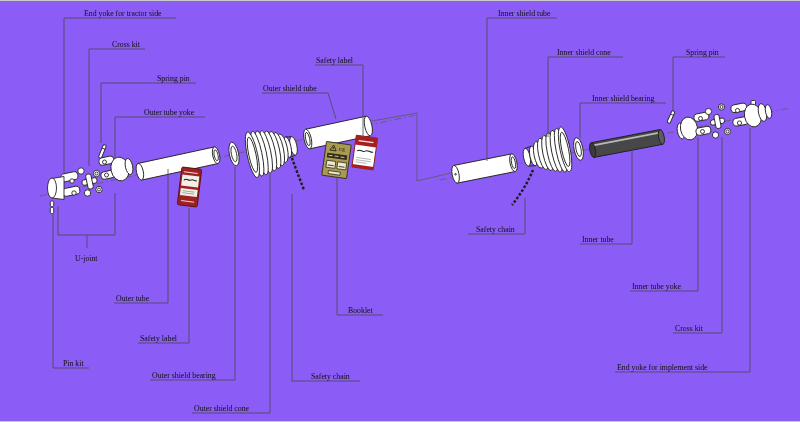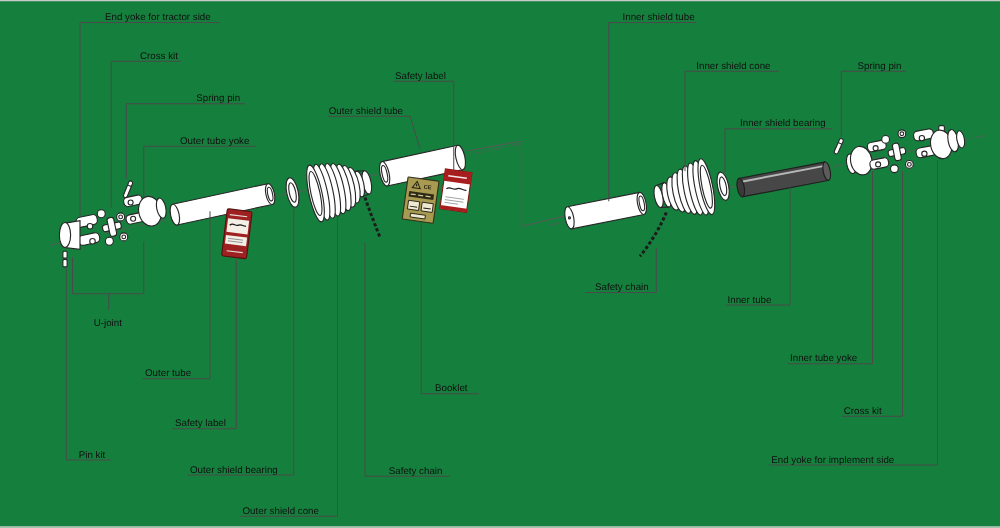--- a/index.html
+++ b/index.html
@@ -1,17 +1,17 @@
 <!DOCTYPE html>
 <html><head>
 <meta charset="utf-8">
 <style>
   html,body{margin:0;padding:0;background:#fff;}
-  #stage{position:relative;width:800px;height:422px;background:#15803d;overflow:hidden;
-         font-family:Liberation Sans, sans-serif;}
+  #stage{position:relative;width:800px;height:422px;background:#8b5cf6;overflow:hidden;
+         font-family:Liberation Serif, serif;}
   svg{position:absolute;left:0;top:0;}
   .edge{stroke:#c9c9c9;stroke-width:1;fill:none;}
   .axis{fill:none;stroke:#5a5a5a;stroke-width:.7;stroke-dasharray:7 3 1.5 3;}
   .connector{fill:none;stroke:#5a5a5a;stroke-width:.8;}
   .leader{fill:none;stroke:#4a4a4a;stroke-width:.8;}
   .part{fill:#ffffff;stroke:#262626;stroke-width:.9;}
   .ln{fill:none;stroke:#262626;stroke-width:.9;}
   .chain{fill:none;stroke:#1c1c1c;stroke-width:2.4;stroke-dasharray:2.6 1.8;}
   text.callout{font-size:7.8px;fill:#101010;}
   text.tiny{font-size:4.5px;fill:#201d10;font-weight:bold;}

